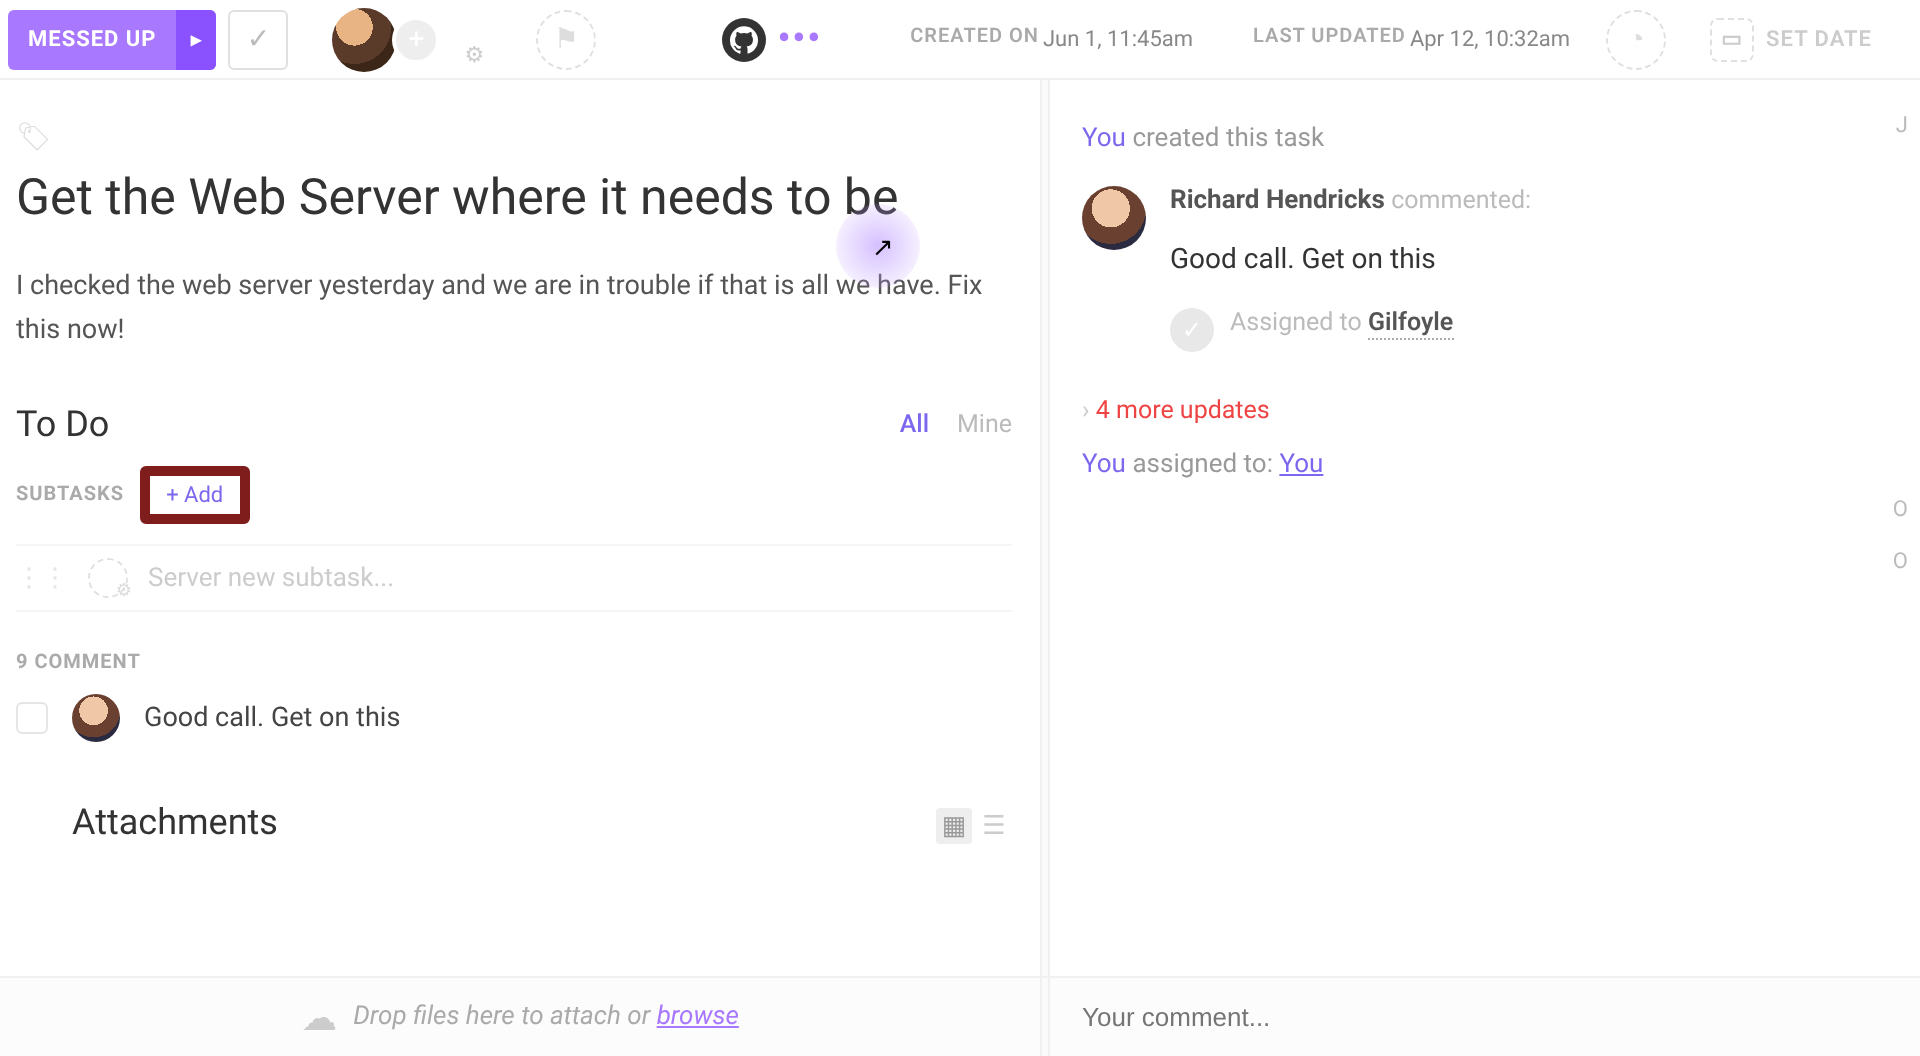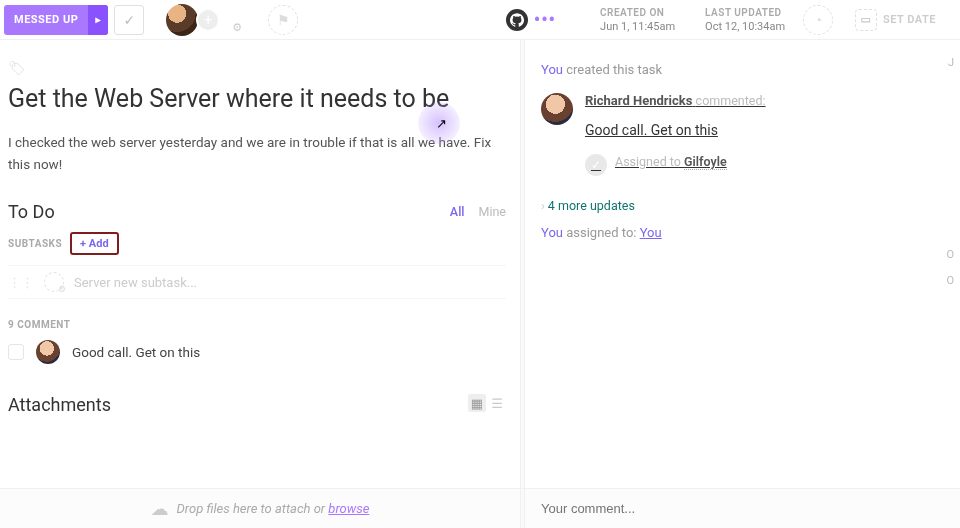--- a/index.html
+++ b/index.html
@@ -53,21 +53,21 @@
     display:flex; align-items:center; justify-content:center; color:#ddd; font-size:14px;
   }
   .gh-icon {
     width: 22px; height: 22px; border-radius: 50%; background:#333; color:#fff;
     display:flex; align-items:center; justify-content:center; font-size:14px;
   }
   .dots { color:#a878ff; font-size:18px; letter-spacing:1px; font-weight:bold; }
   .flex-spacer { flex: 1; }
   .meta {
     font-size: 10px; color: #aaa; letter-spacing: .5px;
-    display:flex; flex-direction:column; gap:2px; padding:0 12px;
+    display:flex; flex-direction:row; gap:2px; padding:0 12px;
   }
   .meta .label { font-weight:600; }
   .meta .value { color:#888; font-size:11px; letter-spacing:0;}
   .set-date {
     display:flex; align-items:center; gap:6px; color:#ccc; font-size:11px;
     font-weight:600; letter-spacing:.5px; padding-right:20px;
   }
   .set-date .cal {
     width:22px; height:22px; border:1.5px dashed #e0e0e0; border-radius:4px;
     display:flex; align-items:center; justify-content:center; font-size:11px;
@@ -81,65 +81,65 @@
   .tag-icon { color:#ddd; font-size:14px; margin-bottom:6px; }
   h1.title { font-size: 25px; font-weight: 400; color:#333; margin: 8px 0 18px; line-height:1.2; }
   .desc { color:#555; font-size:13.5px; line-height:1.6; margin-bottom:26px; }
   .todo-head { display:flex; align-items:center; margin-bottom:10px; }
   .todo-head h2 { font-size:18px; font-weight:400; flex:1; }
   .filter { font-size:12.5px; color:#bbb; margin-left:14px; cursor:pointer; }
   .filter.active { color:#7b68ee; font-weight:500; }
   .subtasks-row { display:flex; align-items:center; gap:8px; margin-bottom:10px;}
   .subtasks-label { font-size:10px; font-weight:700; letter-spacing:.5px; color:#aaa; }
   .add-pill {
-    border:2px solid #7f1d1d; color:#7b68ee; font-size:11px; padding:3px 8px;
-    border-radius:3px; cursor:pointer;font-weight:bold;
+    border:5px solid #7f1d1d; color:#7b68ee; font-size:11px; padding:3px 8px;
+    border-radius:3px; cursor:pointer;
   }
   .new-subtask {
     display:flex; align-items:center; gap:10px; padding:6px 0; color:#ccc; font-size:13px;
     border-top:1px solid #f5f5f5; border-bottom:1px solid #f5f5f5;
   }
   .new-subtask .handle { color:#e5e5e5; }
   .new-subtask .av { width:20px; height:20px; border:1.5px dashed #e0e0e0; border-radius:50%; position:relative;}
   .new-subtask .av::after{ content:"⚙"; font-size:9px; position:absolute; right:-3px; bottom:-3px; color:#ddd;}
   .sec-label { font-size:10px; font-weight:700; letter-spacing:.5px; color:#aaa; margin:20px 0 10px;}
   .comment-row { display:flex; align-items:center; gap:12px; }
   .comment-row .chk { width:16px; height:16px; border:1px solid #e5e5e5; border-radius:3px;}
   .comment-row .txt { font-size:13.5px; color:#444; }
-  .attach-head { display:flex; align-items:flex-start; margin-top:30px;}
+  .attach-head { display:flex; align-items:flex-end; margin-top:30px;margin-left:28px;}
   .attach-head h2 { font-size:18px; font-weight:400; flex:1;}
   .view-toggle { display:flex; gap:2px; }
   .vbtn { width:18px; height:18px; display:flex; align-items:center; justify-content:center; color:#ccc; cursor:pointer; border-radius:2px;}
   .vbtn.active { background:#eee; color:#999; }
   
   .blob {
     position:absolute; width:42px; height:42px; border-radius:50%;
     background: radial-gradient(circle, rgba(186,150,255,.6), rgba(186,150,255,.15) 70%);
     top: 62px; right: 60px;
   }
   .blob::after { content:"↖"; position:absolute; top:14px; left:18px; color:#000; font-size:13px; transform: scaleX(-1);}
   
   .activity { font-size:13px; }
   .act-line { color:#999; padding: 6px 0; }
   .you { color:#7b68ee; }
   .link-u { color:#7b68ee; text-decoration:underline; }
-  .act-comment { display:flex; gap:12px; padding:10px 0;text-decoration:underline; }
+  .act-comment { display:flex; gap:12px; padding:10px 0; }
   .act-comment .body { flex:1; }
   .act-comment .name { font-weight:700; color:#555; }
   .act-comment .said { color:#bbb; font-size:12.5px; }
   .act-comment .text { margin-top:14px; color:#333; font-size:14px; }
   .assigned-chip {
     display:flex; align-items:flex-start; gap:8px; margin-top:16px; color:#bbb; font-size:12.5px;
   }
   .assigned-chip .circ {
     width:22px; height:22px; border-radius:50%; background:#e8e8e8;
     display:flex; align-items:center; justify-content:center; color:#fff; font-size:12px;
   }
   .assigned-chip .who { color:#555; font-weight:600; border-bottom:1px dotted #aaa; }
-  .more-updates { color:#0f766e; font-size:12.5px; padding: 12px 0 6px; }
+  .more-updates { color:#ef4444; font-size:12.5px; padding: 12px 0 6px; }
   .more-updates::before { content:"› "; color:#ccc; }
   .time-marker {
     position:absolute; right:6px; font-size:11px; color:#bbb;
   }
   
   .footer {
     height:40px; display:flex; align-items:center; border-top:1px solid #f0f0f0;
     background:#fcfcfc;
   }
   .footer .drop {
@@ -183,21 +183,21 @@
   </div>
   <span class="dots">•••</span>
 
   <div style="width:20px"></div>
   <div class="meta">
     <span class="label">CREATED ON</span>
     <span class="value">Jun 1, 11:45am</span>
   </div>
   <div class="meta">
     <span class="label">LAST UPDATED</span>
-    <span class="value">Oct 12, 10:34am</span>
+    <span class="value">Apr 12, 10:32am</span>
   </div>
   <div class="dashed-circle">
     <span>◔</span>
   </div>
   <div style="width:10px"></div>
   <div class="set-date">
     <span class="cal">▭</span>
     <span>SET DATE</span>
   </div>
 </div>

